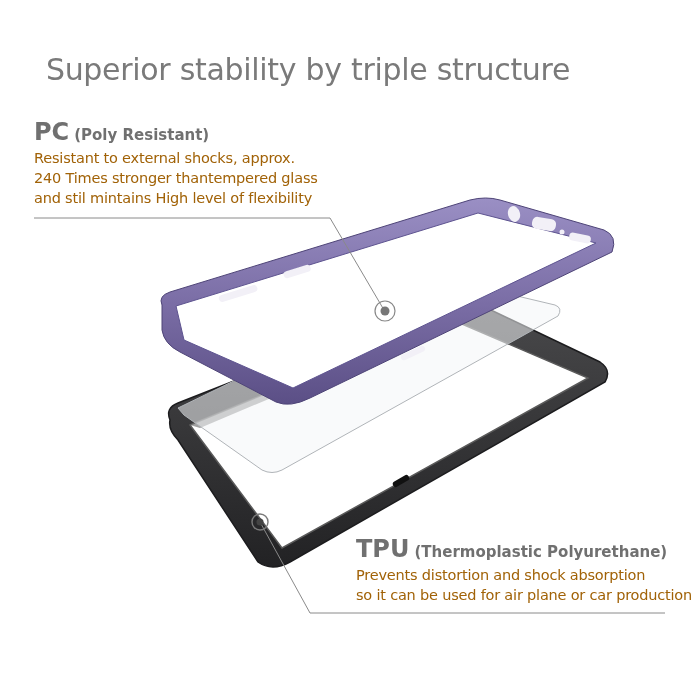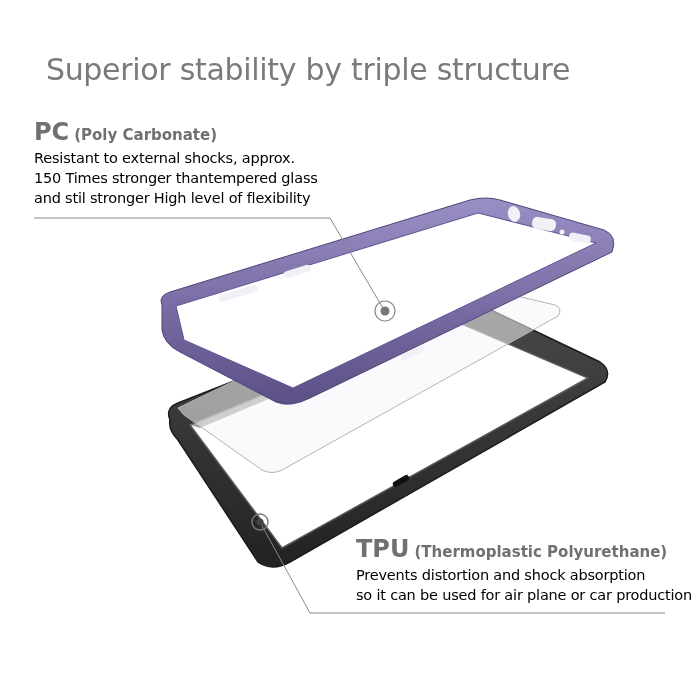--- a/index.html
+++ b/index.html
@@ -5,21 +5,21 @@
   html, body { margin: 0; padding: 0; background: #ffffff; }
   body { width: 700px; height: 700px; position: relative; overflow: hidden;
          font-family: "DejaVu Sans", "Liberation Sans", sans-serif; color: #6f6f6f; }
   .headline { position: absolute; top: 52px; left: 0; width: 616px; text-align: center;
               font-size: 30px; color: #7a7a7a; letter-spacing: -0.3px; }
   .callout-pc { position: absolute; left: 34px; top: 120px; width: 340px; }
   .callout-tpu { position: absolute; left: 316px; top: 537px; width: 370px; margin-left: 40px; }
   .c-title { white-space: nowrap; color: #707070; font-weight: bold; line-height: 1; }
   .c-abbr { font-size: 24px; }
   .c-full { font-size: 15px; margin-left: 5px; }
-  .c-line { font-size: 14.5px; line-height: 20px; color: #000000; white-space: nowrap; letter-spacing: -0.2px; }
+  .c-line { font-size: 14.5px; line-height: 20px; color: #a16207; white-space: nowrap; letter-spacing: -0.2px; }
   .callout-pc .c-title { margin-bottom: 4px; }
   .callout-tpu .c-title { margin-bottom: 4px; }
   svg.art { position: absolute; left: 0; top: 0; }
 </style>
 </head>
 <body>
 
 <svg class="art" width="700" height="700" viewBox="0 0 700 700" xmlns="http://www.w3.org/2000/svg">
   <defs>
     <linearGradient id="purpleGrad" x1="0" y1="0" x2="0" y2="1">
@@ -68,25 +68,25 @@
     <polyline points="260,522 310,613 665,613" fill="none" stroke="#8a8a8a" stroke-width="1"></polyline>
     <circle cx="260" cy="522" r="8" fill="none" stroke="#7a7a7a" stroke-width="1.4"></circle>
     <circle cx="260" cy="522" r="3.5" fill="#444"></circle>
   </g>
 </svg>
 
 <div class="headline">Superior stability by triple structure</div>
 
 <div class="callout-pc">
   <div class="c-title">
-    <span class="c-abbr">PC</span><span class="c-full">(Poly Carbonate)</span>
+    <span class="c-abbr">PC</span><span class="c-full">(Poly Resistant)</span>
   </div>
   <div class="c-line">Resistant to external shocks, approx.</div>
-  <div class="c-line">150 Times stronger thantempered glass</div>
-  <div class="c-line">and stil stronger High level of flexibility</div>
+  <div class="c-line">240 Times stronger thantempered glass</div>
+  <div class="c-line">and stil mintains High level of flexibility</div>
 </div>
 
 <div class="callout-tpu">
   <div class="c-title">
     <span class="c-abbr">TPU</span><span class="c-full">(Thermoplastic Polyurethane)</span>
   </div>
   <div class="c-line">Prevents distortion and shock absorption</div>
   <div class="c-line">so it can be used for air plane or car production</div>
 </div>
 

